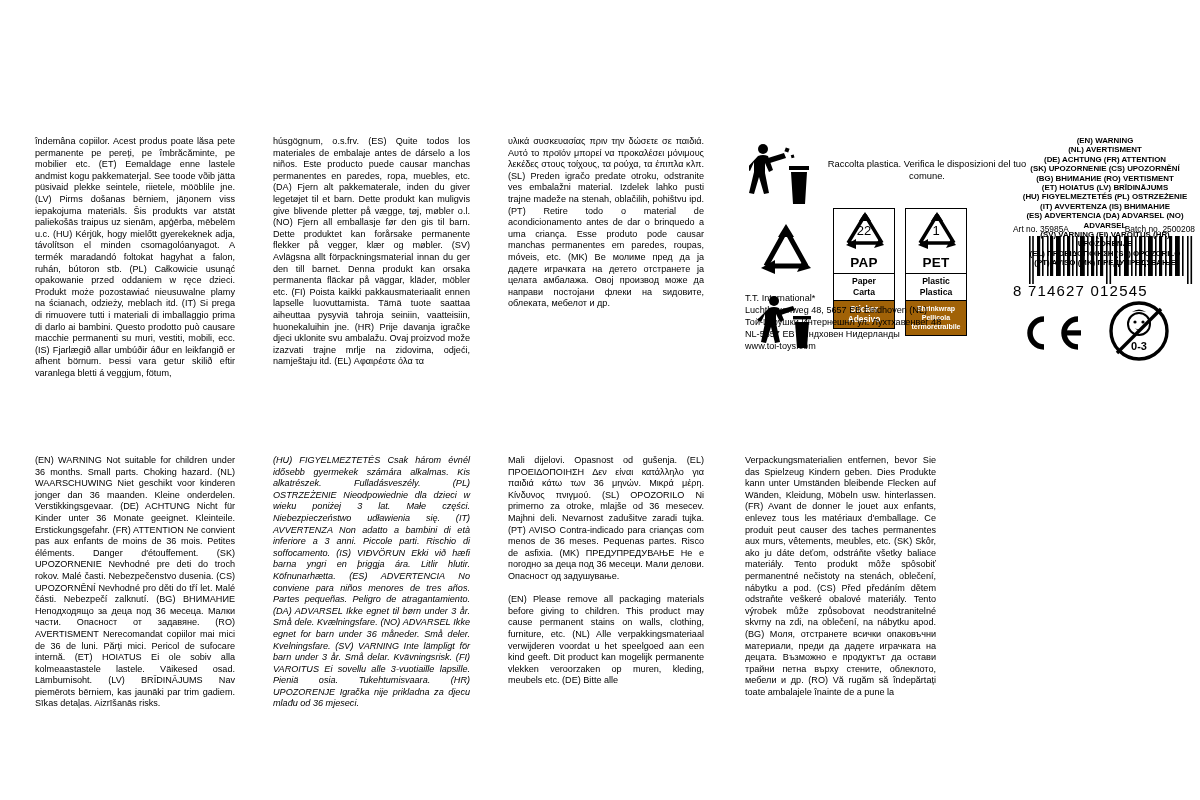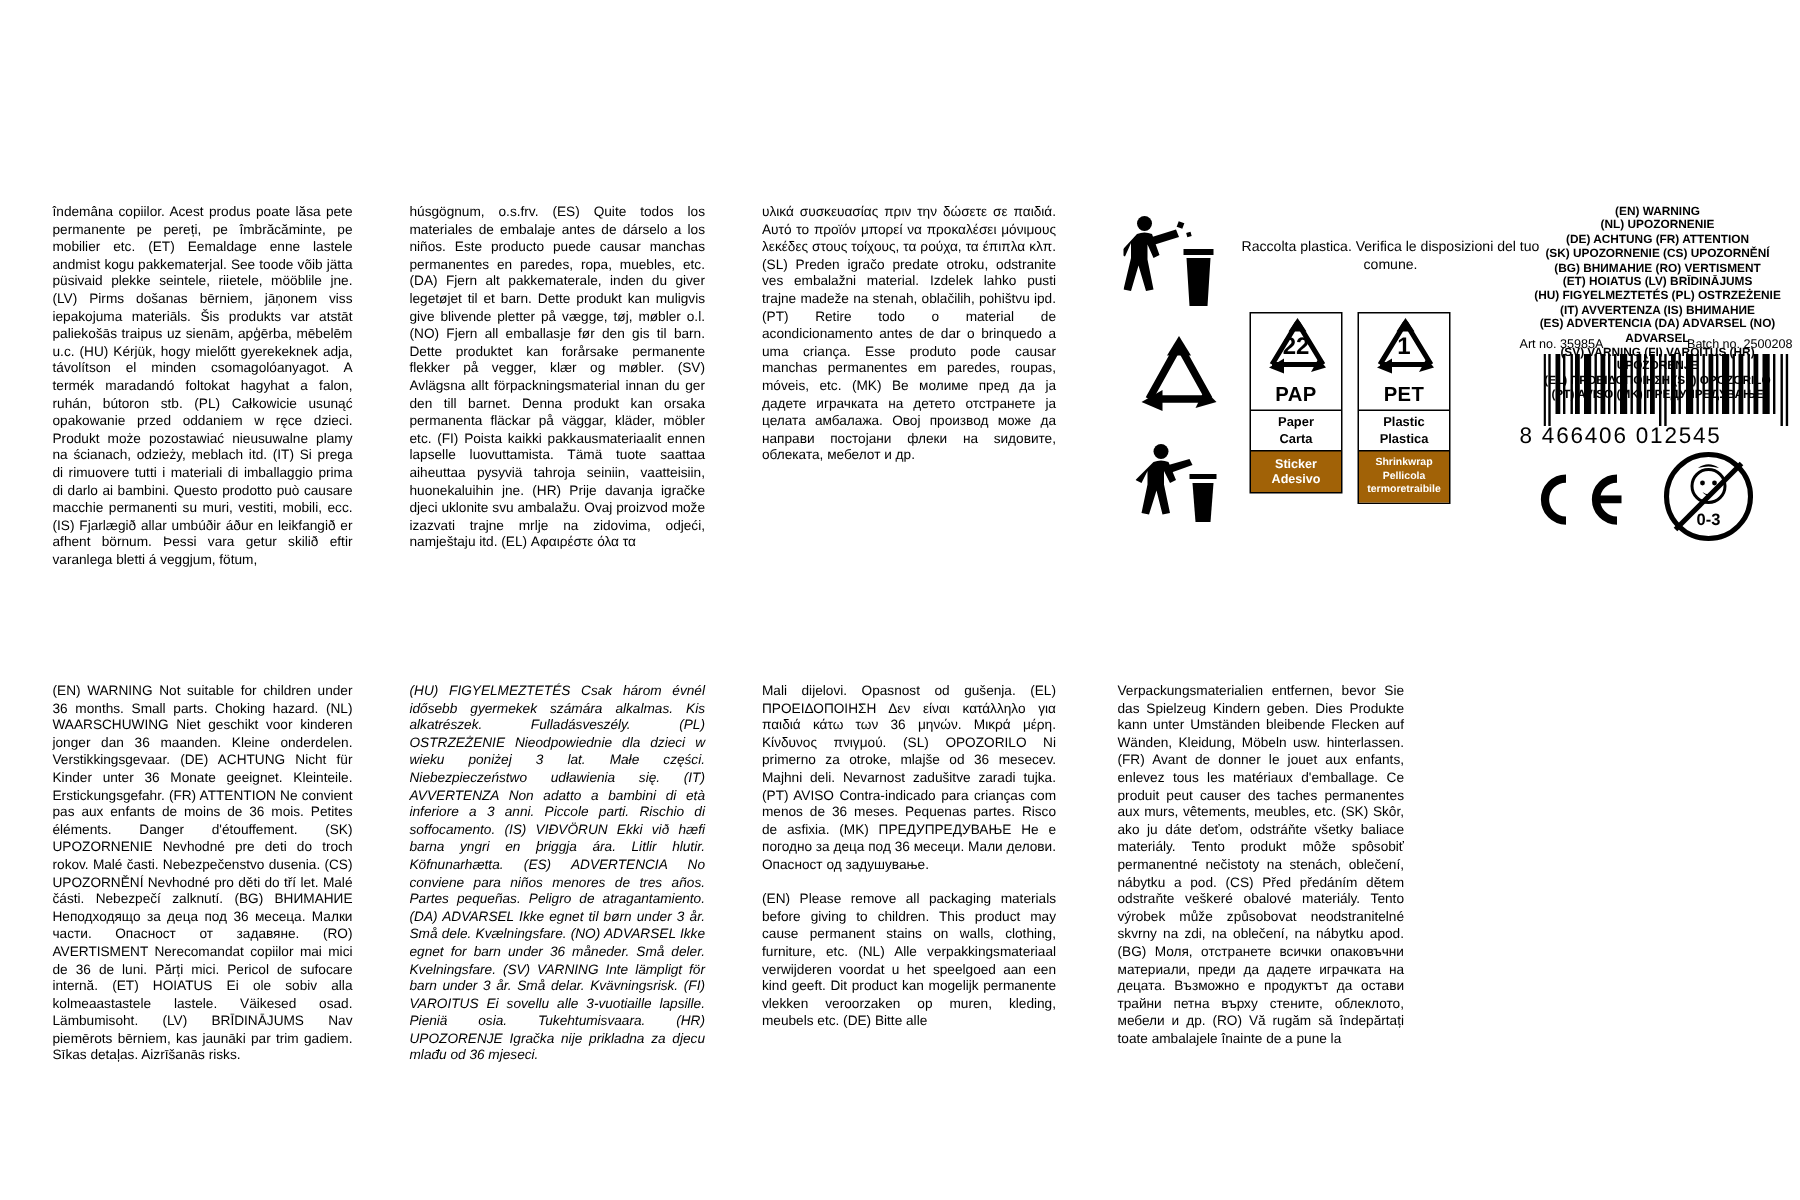--- a/index.html
+++ b/index.html
@@ -97,22 +97,22 @@
   #mat-pap { left: 88px; top: 72px; }
   #mat-pet { left: 160px; top: 72px; }
   .mat-sym {
     height: 46px;
     position: relative;
   }
   .mat-num {
     position: absolute;
     left: 0; right: 0;
     top: 14px;
-    font-size: 16px;
-    font-weight: bold;
+    font-size: 13px;
+    font-weight: normal;
     text-align: center;
   }
   .mat-code {
     font-size: 13.5px;
     font-weight: bold;
     letter-spacing: 0.3px;
     padding-bottom: 3px;
   }
   .mat-name {
     border-top: 1.6px solid #000;
@@ -293,24 +293,31 @@
       <g fill="#000">
         <circle cx="17" cy="7" r="5"></circle>
         <path d="M12 14 q5 -2 10 0 l5 12 -4 2 -4 -8 v9 l4 19 -5 1 -4 -16 -5 16 -5 -1 4 -19 v-9 l-4 8 -4 -2 z"></path>
         <path d="M22 16 l14 -4 2 4 -14 5 z"></path>
         <path d="M36 22 h18 v3.4 h-18 z"></path>
         <path d="M38 28 h14 l-2 26 h-10 z"></path>
       </g>
     </svg>
   </div>
 
+  <div id="address">
+    <div class="name">T.T. International*</div>
+    <div>Luchthavenweg 48, 5657 EB Eindhoven (NL)</div>
+    <div>Той-Игрушки Интернешнл ул. Лухтхавенвег 48</div>
+    <div>NL-5657 EB Эйндховен Нидерланды</div>
+    <div>www.toi-toys.com</div>
+  </div>
 
   <div id="lang-warning">
     <div>(EN) WARNING</div>
-    <div>(NL) UPOZORNENIE</div>
+    <div>(NL) AVERTISMENT</div>
     <div>(DE) ACHTUNG (FR) ATTENTION</div>
     <div>(SK) UPOZORNENIE (CS) UPOZORNĚNÍ</div>
     <div>(BG) ВНИМАНИЕ (RO) VERTISMENT</div>
     <div>(ET) HOIATUS (LV) BRĪDINĀJUMS</div>
     <div>(HU) FIGYELMEZTETÉS (PL) OSTRZEŻENIE</div>
     <div>(IT) AVVERTENZA (IS) ВНИМАНИЕ</div>
     <div>(ES) ADVERTENCIA (DA) ADVARSEL (NO) ADVARSEL</div>
     <div>(SV) VARNING (FI) VAROITUS (HR) UPOZORENJE</div>
     <div>(EL) ΠΡΟΕΙΔΟΠΟΙΗΣΗ (SL) OPOZORILO</div>
     <div>(PT) AVISO (MK) ПРЕДУПРЕДУВАЊЕ</div>
@@ -355,21 +362,21 @@
         <rect x="126" y="0" width="1.6" height="40"></rect>
           <rect x="130" y="0" width="3.2" height="40"></rect>
         <rect x="136" y="0" width="1.6" height="40"></rect>
           <rect x="140" y="0" width="3.2" height="40"></rect>
         <rect x="146" y="0" width="4.8" height="40"></rect>
           <rect x="153" y="0" width="1.6" height="40"></rect>
         <rect x="158" y="0" width="1.6" height="48"></rect>
           <rect x="161.5" y="0" width="1.6" height="48"></rect>
       </g>
     </svg>
-    <div id="barcode-digits">8   466406  012545</div>
+    <div id="barcode-digits">8   714627  012545</div>
   </div>
 
   <svg id="ce-mark" viewBox="0 0 64 42">
     <g fill="none" stroke="#000" stroke-width="5.5">
       <path d="M26 7 A14 14 0 1 0 26 35"></path>
       <path d="M60 7 A14 14 0 1 0 60 35"></path>
     </g>
     <rect x="46" y="18.3" width="17" height="5.2" fill="#000"></rect>
   </svg>
 

